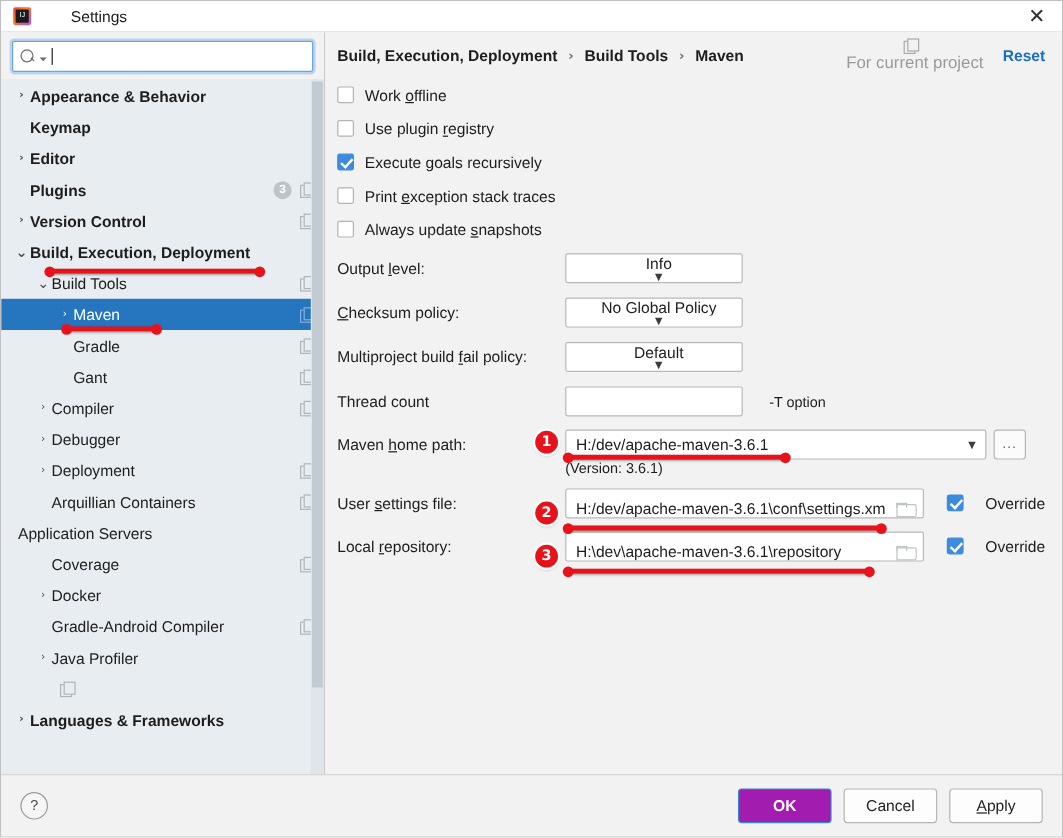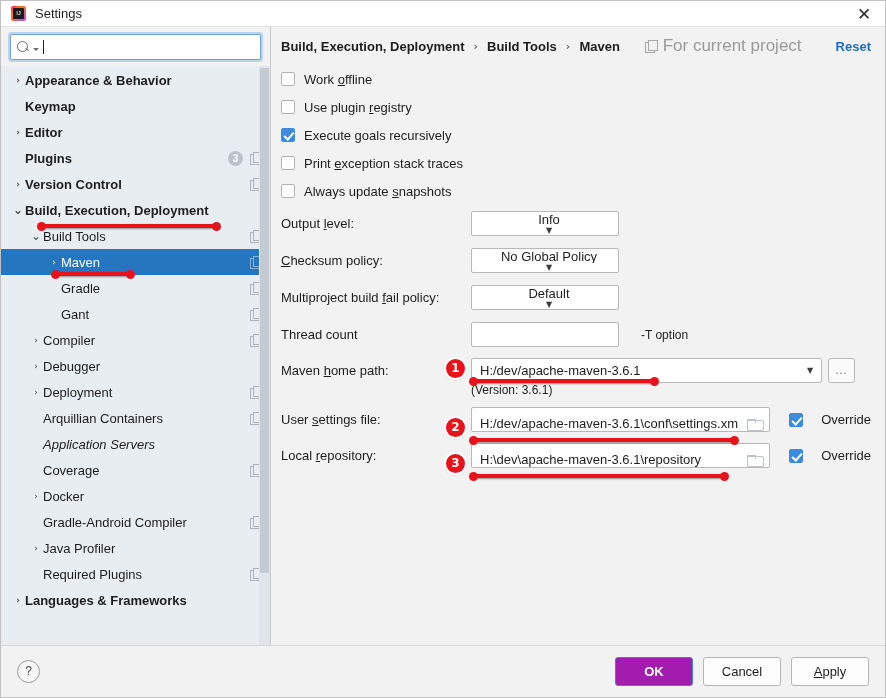--- a/index.html
+++ b/index.html
@@ -34,21 +34,21 @@
   }
   .app-logo::after {
     content: "IJ";
     position: absolute; inset: 2px;
     background: #1b1b1f; color: #fff;
     font-size: 6px; line-height: 11px; text-align: center;
     font-family: "Liberation Sans", sans-serif;
     border-radius: 1px;
   }
   .title-text {
-    font-size: 13px; color: #1d1d1d; flex: 1;
+    font-size: 13px; color: #1d1d1d; flex: 1; margin-left: 24px;
   }
   .close-btn {
     width: 30px; height: 24px;
     display: flex; align-items: center; justify-content: center;
     font-size: 17px; color: #303030; cursor: default;
     font-family: "DejaVu Sans", sans-serif;
   }
   
   .body {
     flex: 1; display: flex; min-height: 0;
@@ -162,21 +162,21 @@
     font-size: 13px; color: #1d1d1d;
   }
   .bc-item { font-weight: bold; }
   .bc-sep {
     margin: 0 9px; color: #6d6d6d; font-size: 11px; font-weight: bold;
     font-family: "DejaVu Sans", sans-serif;
   }
   .bc-spacer { flex: 1; }
   .for-project {
     display: flex; align-items: center;
-    color: #9a9a9a; font-size: 17px; margin-right: 34px;
+    color: #9a9a9a; font-size: 14px; margin-right: 16px; flex-direction: column;
   }
   .fp-icon {
     width: 12px; height: 12px; margin-right: 6px; position: relative; flex:none;
   }
   .fp-icon::before {
     content:""; position:absolute; left:0; top:2px; width:8px; height:9px;
     border:1.2px solid #a9a9a9; background:#f2f2f2;
   }
   .fp-icon::after {
     content:""; position:absolute; left:3px; top:0; width:8px; height:9px;
@@ -249,21 +249,21 @@
     content: ""; position: absolute; left: 0; bottom: 0;
     width: 15px; height: 9px;
     border: 1.3px solid #6f7b83; border-radius: 0 2px 2px 0;
   }
   .folder-icon::after {
     content: ""; position: absolute; left: 0; top: 1px;
     width: 7px; height: 3px;
     border: 1.3px solid #6f7b83; border-bottom: none;
   }
   .override {
-    display: flex; align-items: flex-end; margin-left: 19px;
+    display: flex; align-items: flex-start; margin-left: 19px;
     font-size: 13px; color: #1d1d1d; flex: none;
   }
   
   .anno-num {
     position: absolute; width: 19px; height: 19px; border-radius: 50%;
     background: #e8131a; color: #fff; font-size: 12px; font-weight: bold;
     line-height: 19px; text-align: center;
     box-shadow: 0 0 0 2px #fff, 0 1px 3px rgba(0,0,0,.45);
     font-family: "DejaVu Sans", sans-serif; z-index: 6;
   }
@@ -385,21 +385,21 @@
           <div class="tree-row" style="padding-left: 28px;">
             <span class="arrow">›</span>
             <span class="tree-label">Deployment</span>
             <span class="proj-icon"></span>
           </div>
           <div class="tree-row" style="padding-left: 28px;">
             <span class="arrow"></span>
             <span class="tree-label">Arquillian Containers</span>
             <span class="proj-icon"></span>
           </div>
-          <div class="tree-row" style="padding-left: 28px; font-style: italic;">
+          <div class="tree-row" style="">
             <span class="arrow"></span>
             <span class="tree-label">Application Servers</span>
           </div>
           <div class="tree-row" style="padding-left: 28px;">
             <span class="arrow"></span>
             <span class="tree-label">Coverage</span>
             <span class="proj-icon"></span>
           </div>
           <div class="tree-row" style="padding-left: 28px;">
             <span class="arrow">›</span>
@@ -409,21 +409,20 @@
             <span class="arrow"></span>
             <span class="tree-label">Gradle-Android Compiler</span>
             <span class="proj-icon"></span>
           </div>
           <div class="tree-row" style="padding-left: 28px;">
             <span class="arrow">›</span>
             <span class="tree-label">Java Profiler</span>
           </div>
           <div class="tree-row" style="padding-left: 28px;">
             <span class="arrow"></span>
-            <span class="tree-label">Required Plugins</span>
             <span class="proj-icon"></span>
           </div>
           <div class="tree-row bold" style="padding-left: 10px;">
             <span class="arrow">›</span>
             <span class="tree-label">Languages &amp; Frameworks</span>
           </div>
         <div class="sb-track">
           <div class="sb-thumb" style="top:2px;height:505px;"></div>
         </div>
       </div>

